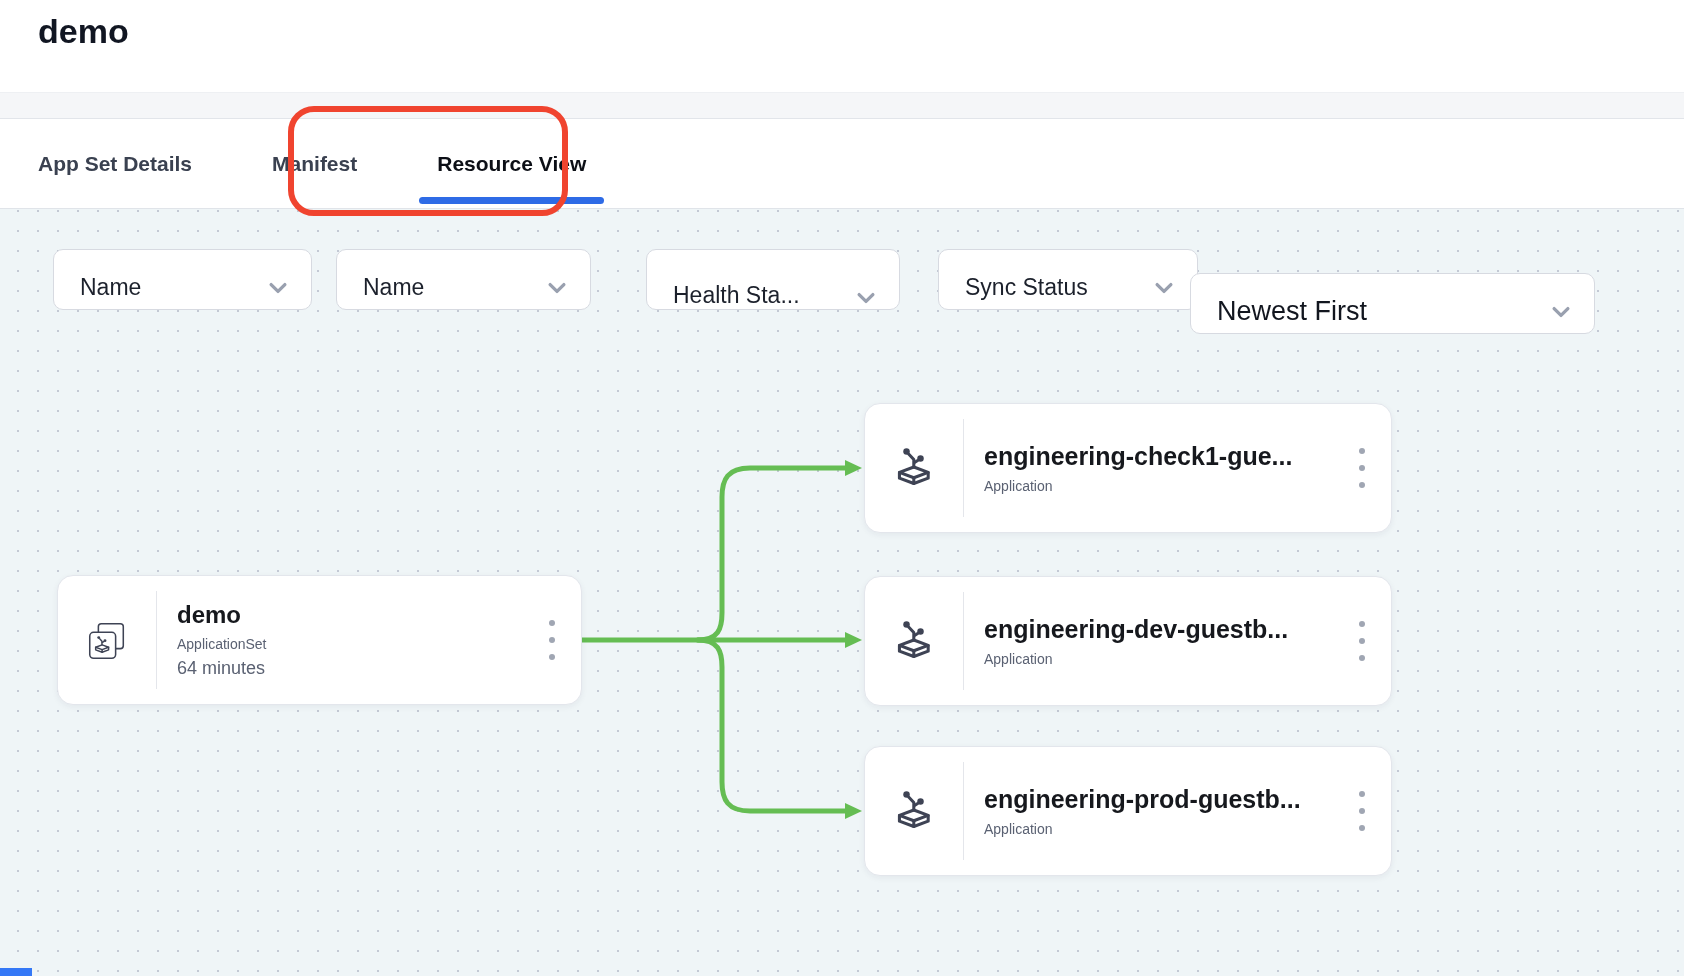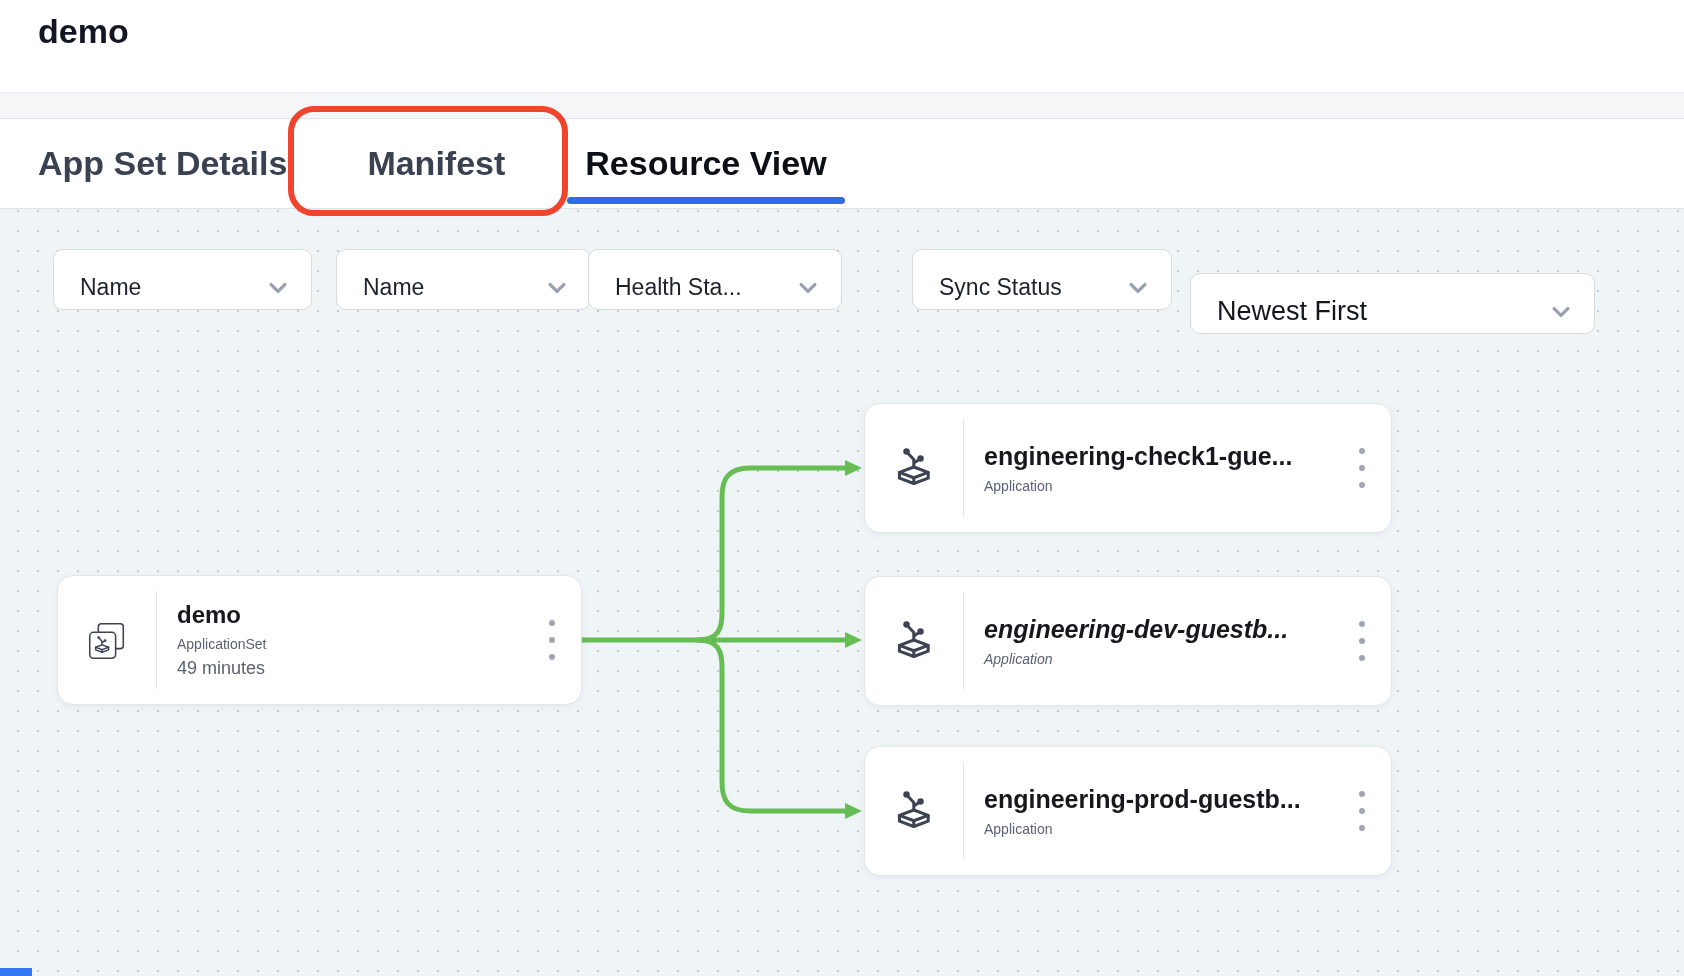--- a/index.html
+++ b/index.html
@@ -19,21 +19,21 @@
   
   .header{position:absolute;left:0;top:0;width:100%;height:92px;background:#fff;}
   .page-title{position:absolute;left:38px;top:12px;font-size:34px;font-weight:700;color:#111622;}
 
   .band{position:absolute;left:0;top:92px;width:100%;height:27px;background:#f5f6f8;
     border-top:1px solid #eef0f3;border-bottom:1px solid #e2e5ea;}
 
   
   .tabrow{position:absolute;left:0;top:119px;width:100%;height:90px;background:#fff;
     border-bottom:1px solid #e0e4e9;display:flex;align-items:stretch;padding-left:20px;gap:44px;}
-  .tab{position:relative;display:flex;align-items:center;padding:0 18px;font-size:34px;
+  .tab{position:relative;display:flex;align-items:center;padding:0 18px;font-size:21px;
     font-weight:600;color:#3a4150;cursor:pointer;white-space:nowrap;}
   .tab.active{font-weight:700;color:#0c0f16;}
   .tab.active::after{content:"";position:absolute;left:0;right:0;bottom:4px;height:7px;
     border-radius:4px;background:var(--accent);}
 
   
   .annotation{position:absolute;left:288px;top:106px;width:280px;height:110px;
     border:6px solid var(--annotation);border-radius:26px;pointer-events:none;z-index:40;}
 
   
@@ -103,27 +103,27 @@
       <svg class="chev" viewBox="0 0 16 16">
           <polyline points="3,5.5 8,10.5 13,5.5"></polyline>
         </svg>
     </div>
     <div class="dropdown" style="left:336px;width:255px;">
       <span class="lbl">Name</span>
       <svg class="chev" viewBox="0 0 16 16">
           <polyline points="3,5.5 8,10.5 13,5.5"></polyline>
         </svg>
     </div>
-    <div class="dropdown" style="left:588px;width:254px;">
+    <div class="dropdown" style="left:646px;width:254px;align-items:flex-end;">
       <span class="lbl">Health Sta...</span>
       <svg class="chev" viewBox="0 0 16 16">
           <polyline points="3,5.5 8,10.5 13,5.5"></polyline>
         </svg>
     </div>
-    <div class="dropdown" style="left:912px;width:260px;">
+    <div class="dropdown" style="left:938px;width:260px;">
       <span class="lbl">Sync Status</span>
       <svg class="chev" viewBox="0 0 16 16">
           <polyline points="3,5.5 8,10.5 13,5.5"></polyline>
         </svg>
     </div>
     <div class="dropdown big" style="left:1190px;width:405px;margin-top:24px;">
       <span class="lbl">Newest First</span>
       <svg class="chev" viewBox="0 0 16 16">
           <polyline points="3,5.5 8,10.5 13,5.5"></polyline>
         </svg>
@@ -151,21 +151,21 @@
             <path d="M4.2 13.9 L11.4 11.2 L18.6 13.9 L11.4 16.6 Z"></path>
             <path d="M4.2 13.9 L4.2 16.8 L11.4 19.5 L11.4 16.6"></path>
             <path d="M18.6 13.9 L18.6 16.8 L11.4 19.5"></path>
           </g>
         </svg>
       </div>
       <div class="divider"></div>
       <div class="textzone">
         <div class="title">demo</div>
         <div class="sub">ApplicationSet</div>
-        <div class="age">49 minutes</div>
+        <div class="age">64 minutes</div>
       </div>
       <div class="kebab">
           <i></i>
           <i></i>
           <i></i>
         </div>
     </div>
 
     <div class="node" style="left:864px;top:194px;width:528px;height:130px;">
       <div class="iconzone">
@@ -184,21 +184,21 @@
         <div class="childtitle">engineering-check1-gue...</div>
         <div class="sub">Application</div>
       </div>
       <div class="kebab">
           <i></i>
           <i></i>
           <i></i>
         </div>
     </div>
 
-    <div class="node" style="left:864px;top:367px;width:528px;height:130px;font-style:italic;">
+    <div class="node" style="left:864px;top:367px;width:528px;height:130px;">
       <div class="iconzone">
         <svg class="appicon" width="46" height="46" viewBox="0 0 24 24">
           <circle class="dotfill" cx="8.1" cy="3.4" r="1.7"></circle>
           <circle class="dotfill" cx="15.4" cy="7.0" r="1.7"></circle>
           <path d="M9.2 4.7 L11.9 7.6 L11.9 11.6"></path>
           <path d="M13.9 8.1 L12.3 9.1"></path>
           <path d="M4.4 14.3 L11.9 11.5 L19.4 14.3 L11.9 17.1 Z"></path>
           <path d="M4.4 14.3 L4.4 17.3 L11.9 20.1 L11.9 17.1"></path>
           <path d="M19.4 14.3 L19.4 17.3 L11.9 20.1"></path>
         </svg>

